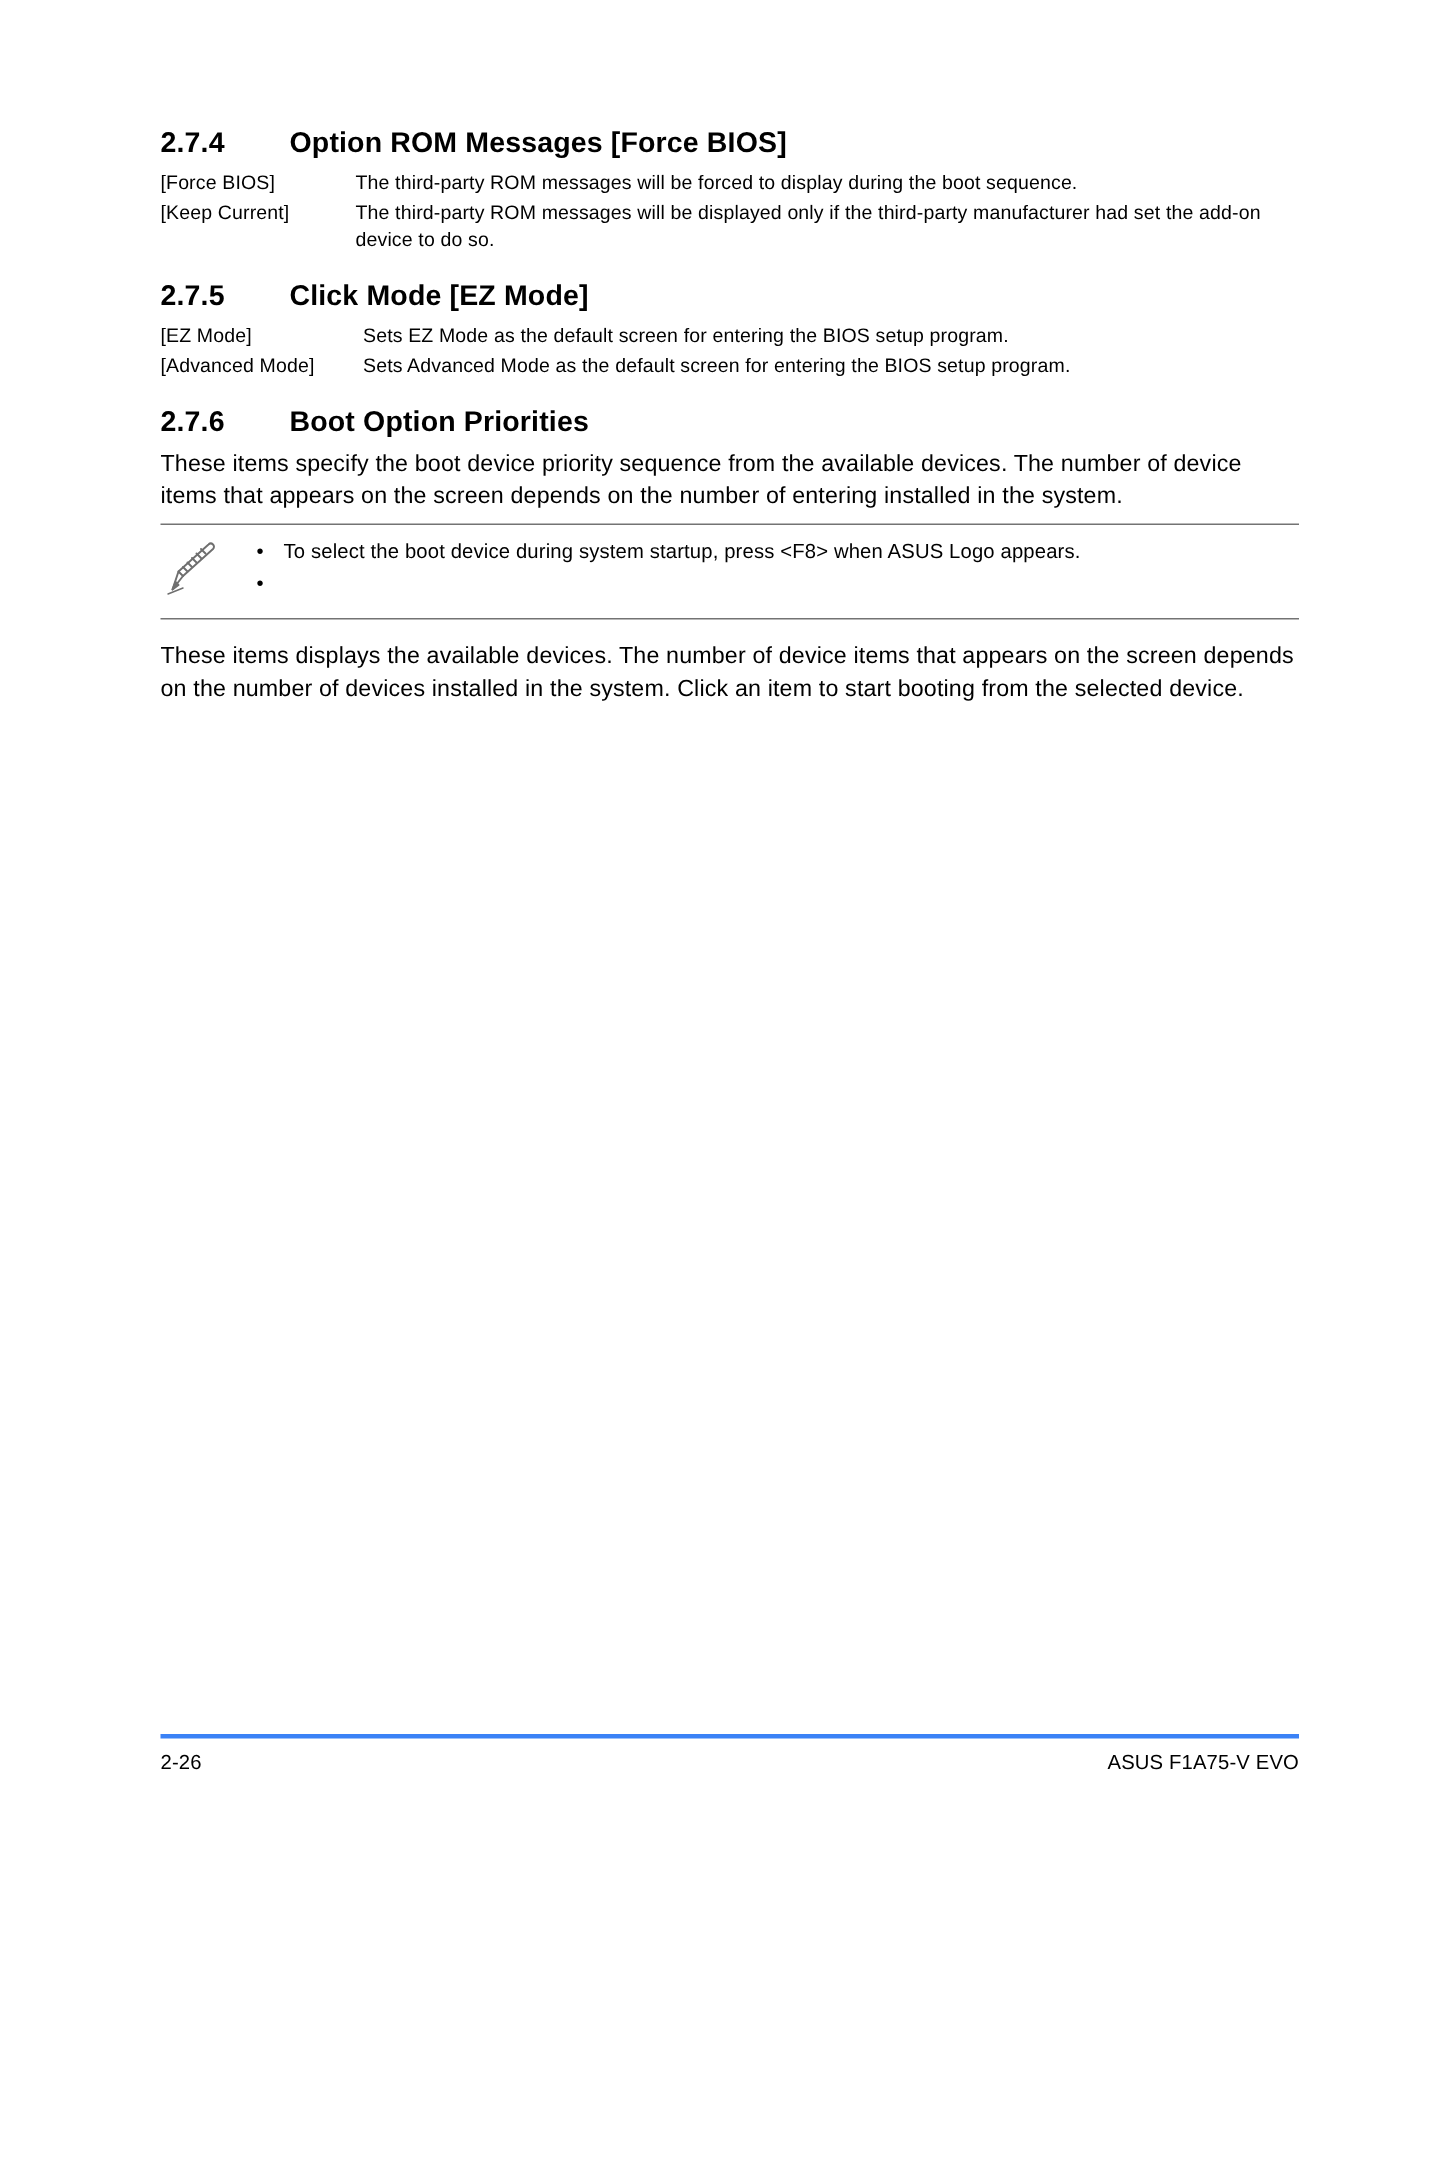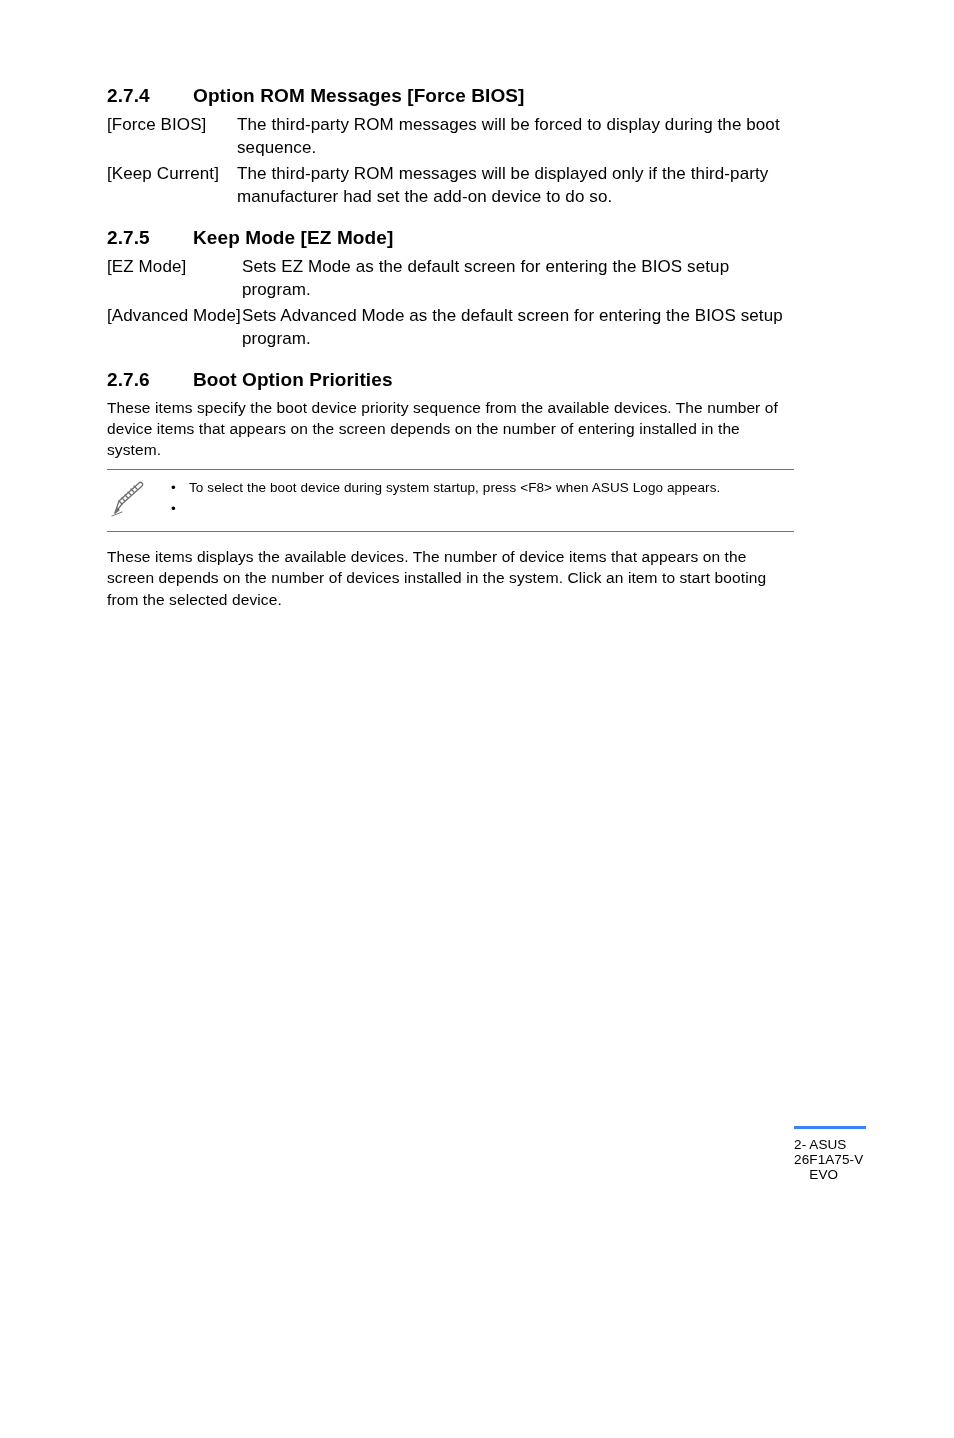--- a/index.html
+++ b/index.html
@@ -11,39 +11,39 @@
     width: 954px;
     height: 1438px;
     position: relative;
   }
   .page {
     box-sizing: border-box;
     width: 954px;
     height: 1232px;
     padding: 85px 88px 50px 107px;
     display: flex;
-    flex-direction: row;
+    flex-direction: column;
     letter-spacing: 0.1px;
   }
   .content {
     flex: 1 1 auto;
   }
   h2.sec-head {
     font-size: 19px;
     font-weight: bold;
     margin: 0 0 6px 0;
     display: flex;
   }
   h2.sec-head .num {
     display: inline-block;
     width: 86px;
   }
   .def-row {
     display: flex;
-    font-size: 17px;
+    font-size: 13px;
     line-height: 1.38;
     margin-bottom: 2px;
   }
   .def-row .term {
     flex: 0 0 130px;
   }
   .def-row .desc {
     flex: 1;
   }
   .para {
@@ -110,21 +110,21 @@
     </div>
     <div class="def-row">
       <div class="term">[Keep Current]</div>
       <div class="desc">The third-party ROM messages will be displayed only if the third-party manufacturer had set the add-on device to do so.</div>
     </div>
 
     <div class="sec-gap"></div>
 
     <h2 class="sec-head">
       <span class="num">2.7.5</span>
-      <span>Keep Mode [EZ Mode]</span>
+      <span>Click Mode [EZ Mode]</span>
     </h2>
     <div class="def-row">
       <div class="term" style="flex:0 0 135px">[EZ Mode]</div>
       <div class="desc">Sets EZ Mode as the default screen for entering the BIOS setup program.</div>
     </div>
     <div class="def-row">
       <div class="term" style="flex:0 0 135px">[Advanced Mode]</div>
       <div class="desc">Sets Advanced Mode as the default screen for entering the BIOS setup program.</div>
     </div>
 

